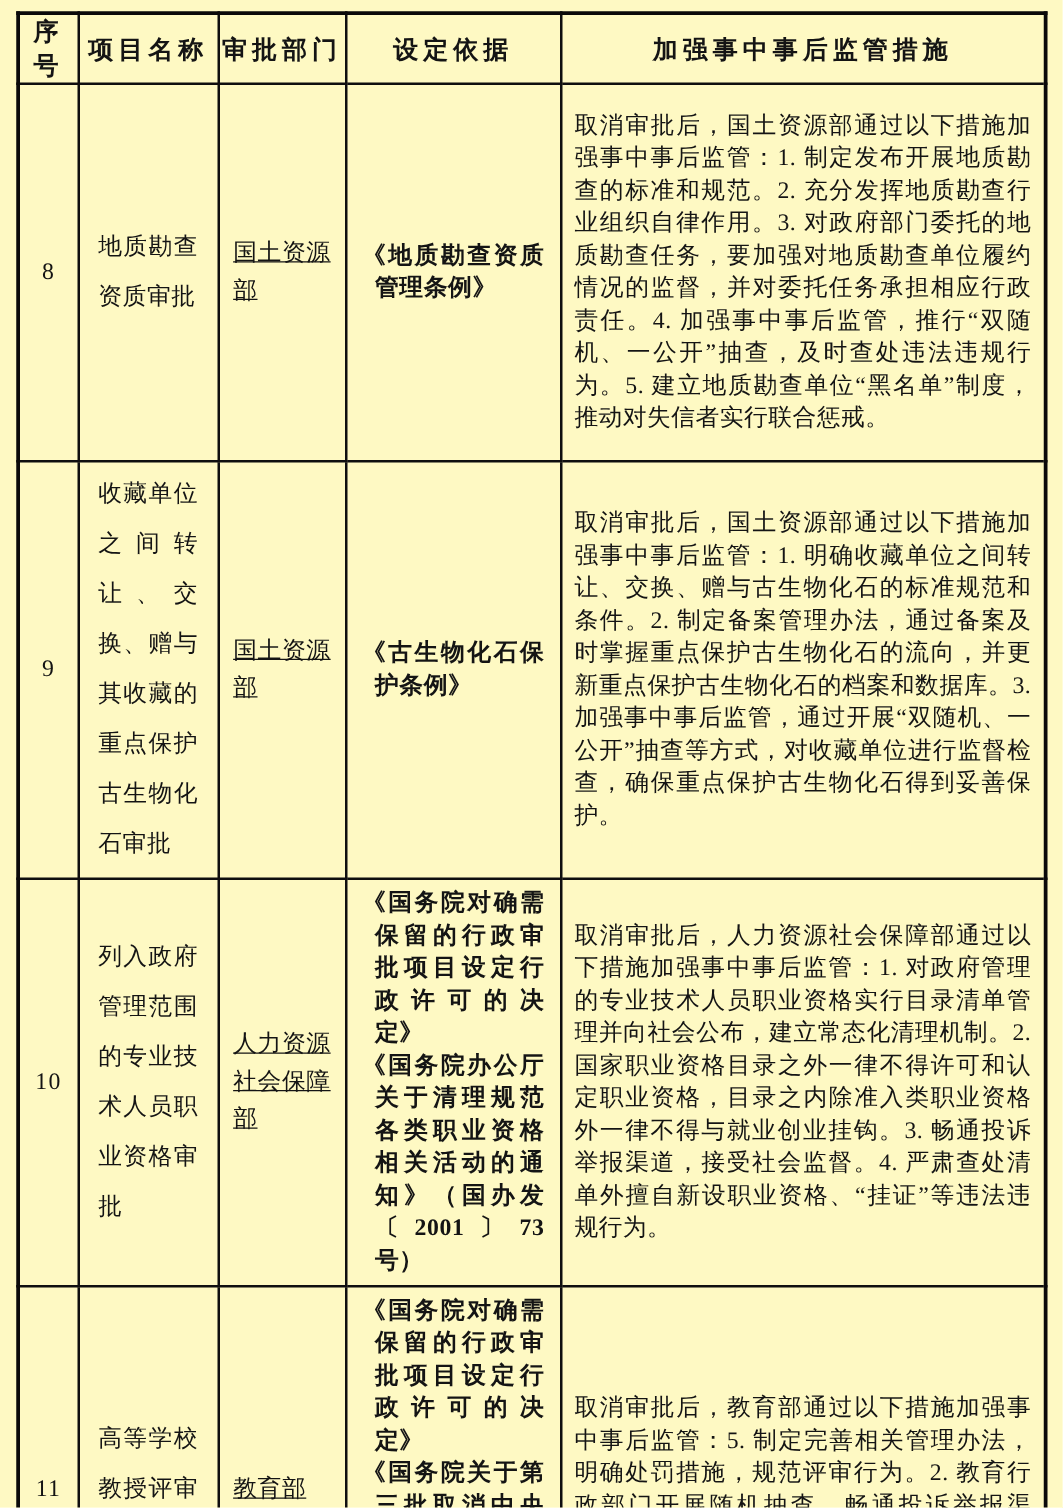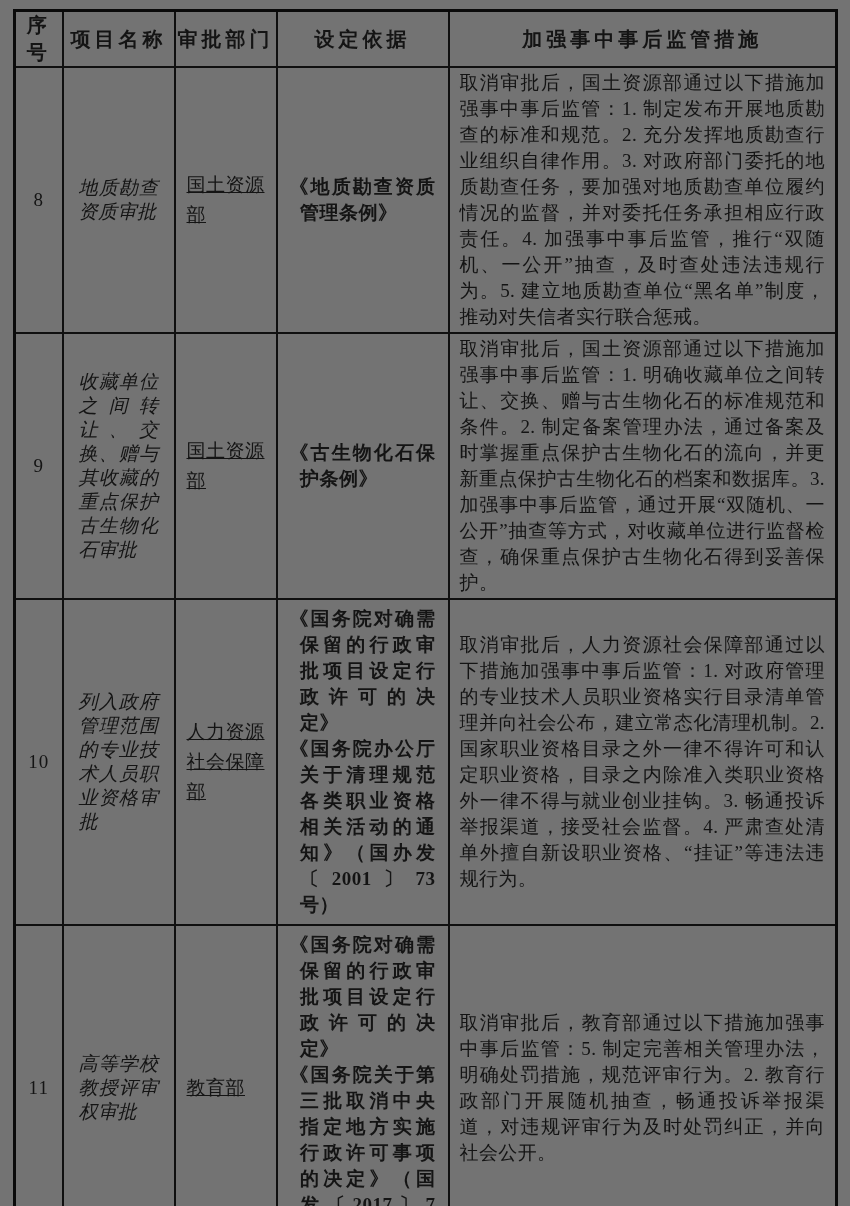--- a/index.html
+++ b/index.html
@@ -10,21 +10,21 @@
   body {
     width: 850px;
     height: 1206px;
     font-family: "Liberation Serif", "DejaVu Serif", serif;
     color: #141414;
     overflow: hidden;
   }
   .page {
     width: 850px;
     height: 1206px;
-    background: #737373;
+    background: #fef9c3;
     box-sizing: border-box;
     padding: 9px 12px 0 13px;
   }
   table.doc-table {
     width: 825px;
     border-collapse: collapse;
     table-layout: fixed;
     border: 3px solid #0a0a0a;
   }
   .doc-table th, .doc-table td {
@@ -55,46 +55,45 @@
   tr.r10 { height: 244px; }
   tr.r11 { height: 236px; }
   
   td.c-no {
     text-align: center;
     font-size: 19px;
     letter-spacing: 1px;
   }
   td.c-name { padding: 6px 15px; }
   td.c-name .jtext {
-    line-height: 24px;
+    line-height: 40px;
     text-align: justify;
     text-justify: inter-character;
     letter-spacing: 0.5px;
-    font-style: italic;
   }
   td.c-dept { padding: 6px 11px; }
   td.c-dept .jtext {
     line-height: 30px;
     text-align: justify;
     text-justify: inter-character;
     letter-spacing: 0.5px;
     text-decoration: underline;
   }
   td.c-basis { padding: 6px 12px; }
   td.c-basis p.hang {
     margin: 0;
     line-height: 26px;
     text-align: justify;
     text-justify: inter-character;
     letter-spacing: 0.5px;
     padding-left: 0.55em;
     text-indent: -0.55em;
     font-weight: bold;
   }
-  td.c-meas { padding: 2px 10px; margin-top: 47px; }
+  td.c-meas { padding: 20px 10px; margin-top: 47px; }
   td.c-meas .jtext {
     line-height: 26px;
     text-align: justify;
     text-justify: inter-character;
     letter-spacing: 0.4px;
   }
 </style>
 </head>
 <body>
 

